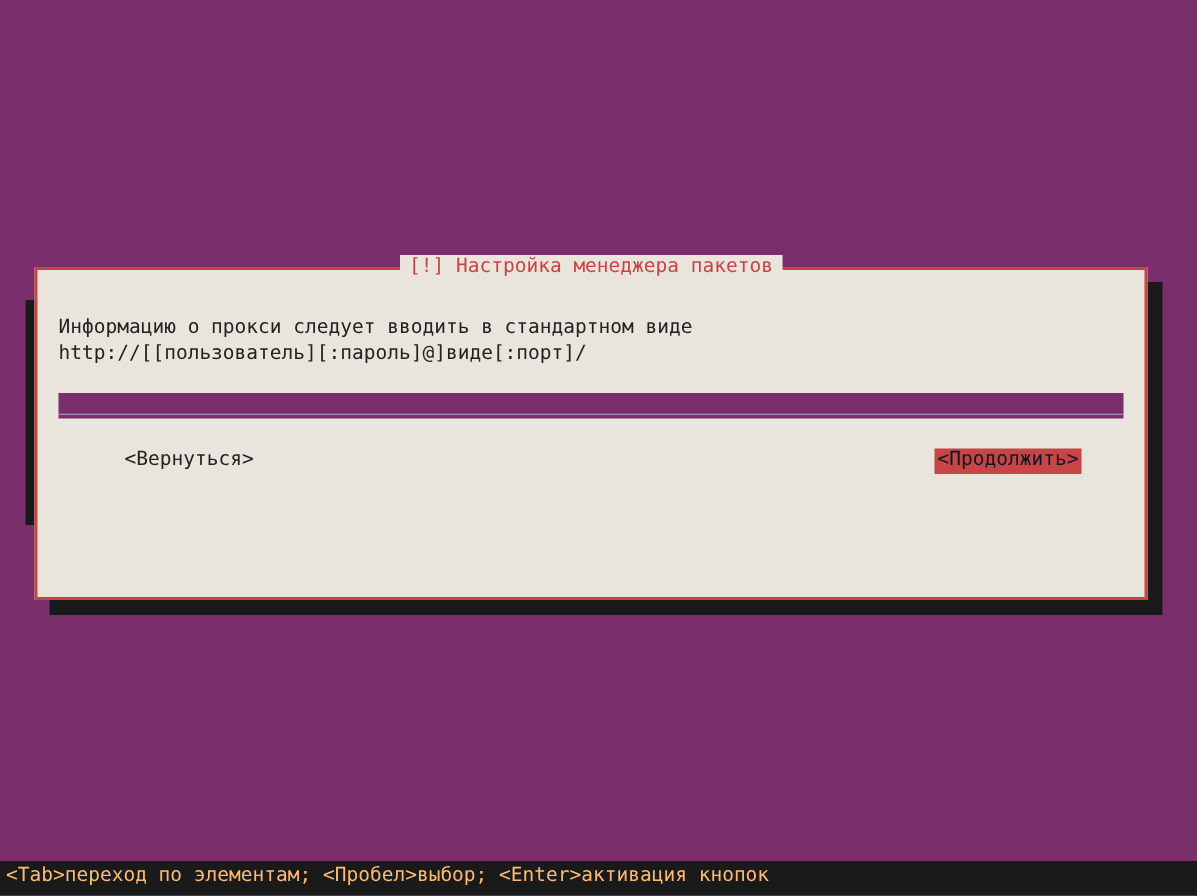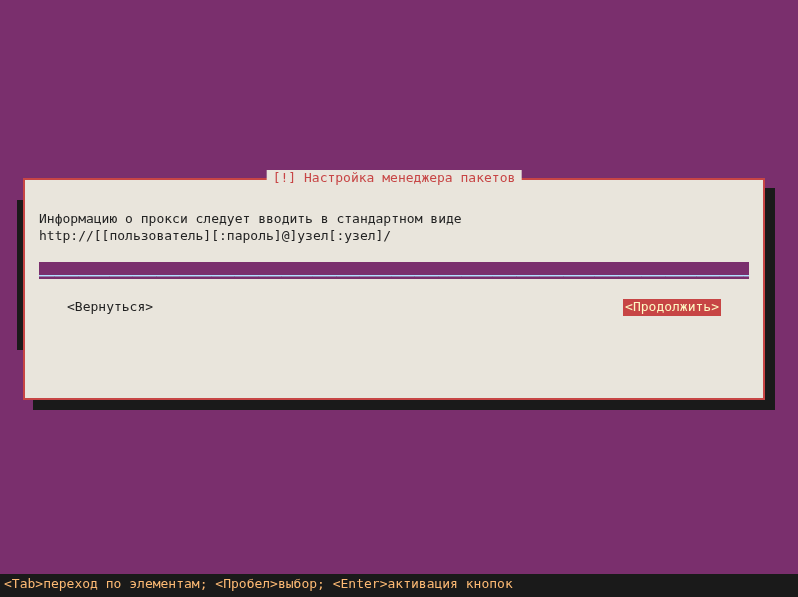--- a/index.html
+++ b/index.html
@@ -68,40 +68,40 @@
     height: 17px;
     margin-top: 4px;
     position: relative;
     overflow: hidden;
     letter-spacing: 0;
     font-family: inherit;
     font-size: 13px;
     border: none;
     outline: none;
     padding: 0;
-    text-decoration: underline;
   }
   .input-underscores {
     color: #b0c7e6;
     letter-spacing: 0;
     white-space: nowrap;
   }
   .button-row {
     display: flex;
     justify-content: space-between;
     margin-top: 20px;
     padding: 0 28px 0 28px;
   }
   .btn-back {
     color: #222;
     cursor: pointer;
+    margin-left: 16px;
   }
   .btn-continue {
     background: #c74545;
-    color: #fef9c3;
+    color: #0f172a;
     cursor: pointer;
     padding: 0 2px;
     text-align: right;
   }
   .statusbar {
     position: absolute;
     left: 0;
     bottom: 0;
     width: 100%;
     background: #1a1a1a;
@@ -117,21 +117,21 @@
 <div class="shadow-box"></div>
 <div class="dialog-shadow"></div>
 
 <div class="dialog">
   <div class="dialog-title">
     <span>[!] Настройка менеджера пакетов</span>
   </div>
 
   <div style="height:13px"></div>
   <div class="dialog-text">Информацию о прокси следует вводить в стандартном виде
-http://[[пользователь][:пароль]@]узел[:узел]/</div>
+http://[[пользователь][:пароль]@]виде[:порт]/</div>
   <div style="height:13px"></div>
 
   <div class="input-line">
     <span class="input-underscores">___________________________________________________________________________________________</span>
   </div>
 
   <div class="button-row">
     <span class="btn-back">&lt;Вернуться&gt;</span>
     <span class="btn-continue">&lt;Продолжить&gt;</span>
   </div>

